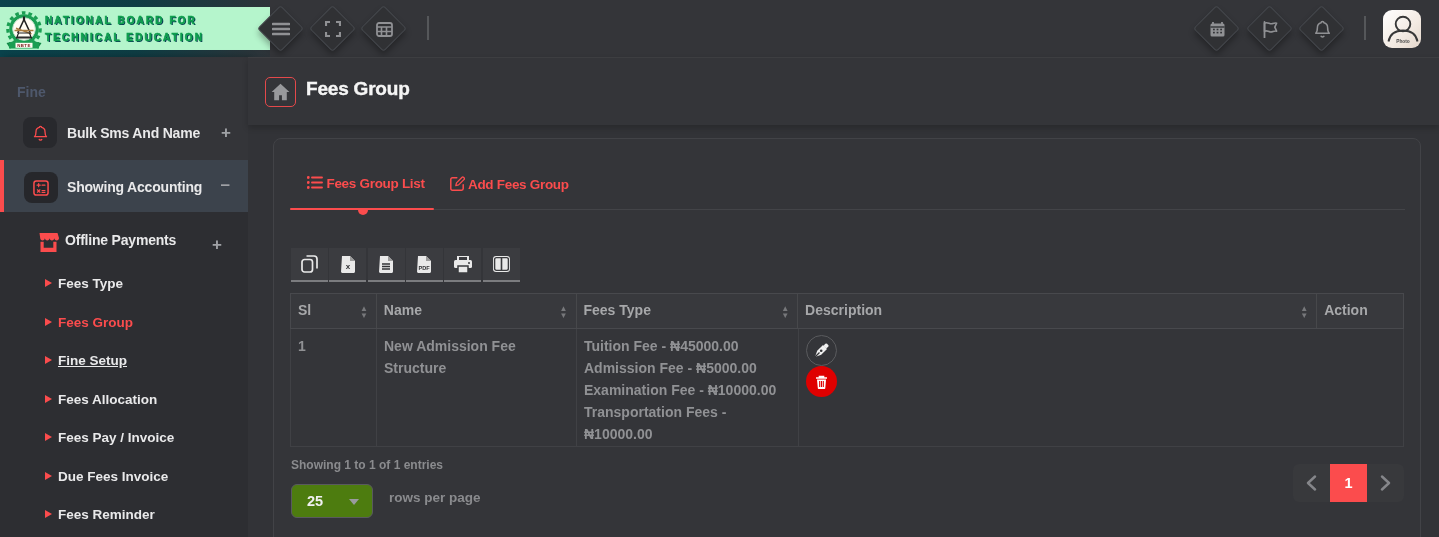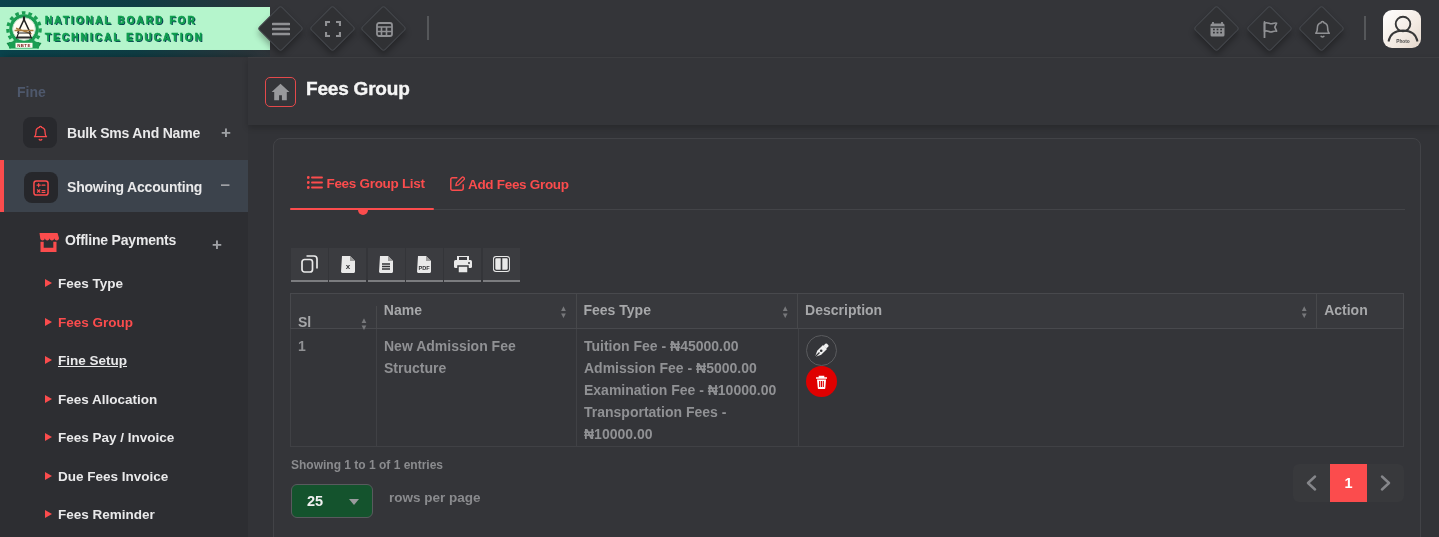--- a/index.html
+++ b/index.html
@@ -74,21 +74,21 @@
   .hc { border-right:1px solid #47484b; color:#a7a8aa; font-weight:bold; font-size:14px;
     padding:8px 0 0 7px; position:relative; }
   .bc { border-right:1px solid #404145; color:#909194; font-weight:bold; font-size:14px;
     line-height:22px; padding:6px 14px 0 7px; }
   .hc:last-child, .bc:last-child { border-right:none; }
   .sorts { position:absolute; right:8px; top:11px; color:#77787b; font-size:8px; line-height:7px; text-align:center; }
 
   .circbtn { width:31px; height:31px; border-radius:50%; display:flex; align-items:center; justify-content:center; }
 
   #showing { position:absolute; left:17px; top:319px; font-size:12px; font-weight:bold; color:#8a8b8e;text-align:right; }
-  #rowsel { position:absolute; left:17px; top:345px; width:82px; height:34px; background:#14532d;
+  #rowsel { position:absolute; left:17px; top:345px; width:82px; height:34px; background:#4d7c0f;
     border:1px solid #595a5e; border-radius:6px; }
   #rowsel .v { position:absolute; left:15px; top:8px; color:#f0f0f0; font-weight:bold; font-size:14.5px; }
   #rowsel .c { position:absolute; right:13px; top:14px; width:0; height:0;
     border-left:5px solid transparent; border-right:5px solid transparent; border-top:6px solid #9a9b9e; }
   #rowstext { position:absolute; left:115px; top:351px; font-size:13.5px; font-weight:bold; color:#8a8b8e; }
   #pager { position:absolute; left:1019px; top:325px; width:111px; height:38px; background:#38393c;
     border-radius:6px; overflow:hidden; }
   #pgone { position:absolute; left:37px; top:0; width:37px; height:38px; background:#fb4c4d;
     color:#fff; font-weight:bold; font-size:14.5px; display:flex; align-items:center; justify-content:center; }
   .chev { position:absolute; top:0; width:37px; height:38px; display:flex; align-items:center;
@@ -290,21 +290,21 @@
         <svg width="17" height="16" viewBox="0 0 17 16">
           <rect x="0" y="0" width="17" height="16" rx="3" fill="#e9e9e9"></rect>
           <path d="M8.5 1v14" stroke="#3a3b3e" stroke-width="1.6"></path>
           <rect x="1.6" y="1.6" width="13.8" height="12.8" rx="1.8" stroke="#3a3b3e" stroke-width="1.4" fill="none"></rect>
         </svg>
       </div>
 
 
     <div id="tbl">
       <div class="hr">
-        <div class="hc" style="width:86px;margin-top:12px;">Sl<span class="sorts">▲<br>▼</span></div>
+        <div class="hc" style="width:86px;">Sl<span class="sorts">▲<br>▼</span></div>
         <div class="hc" style="width:200px;">Name<span class="sorts">▲<br>▼</span></div>
         <div class="hc" style="width:222px;">Fees Type<span class="sorts">▲<br>▼</span></div>
         <div class="hc" style="width:520px;">Description<span class="sorts">▲<br>▼</span></div>
         <div class="hc" style="width:86px;">Action</div>
       </div>
       <div class="br">
         <div class="bc" style="width:86px;">1</div>
         <div class="bc" style="width:200px;">New Admission Fee Structure</div>
         <div class="bc" style="width:222px;">Tuition Fee - ₦45000.00<br>Admission Fee - ₦5000.00<br>Examination Fee - ₦10000.00<br>Transportation Fees -<br>₦10000.00</div>
         <div class="bc" style="width:86px; padding-left:7px; padding-top:6px;">

